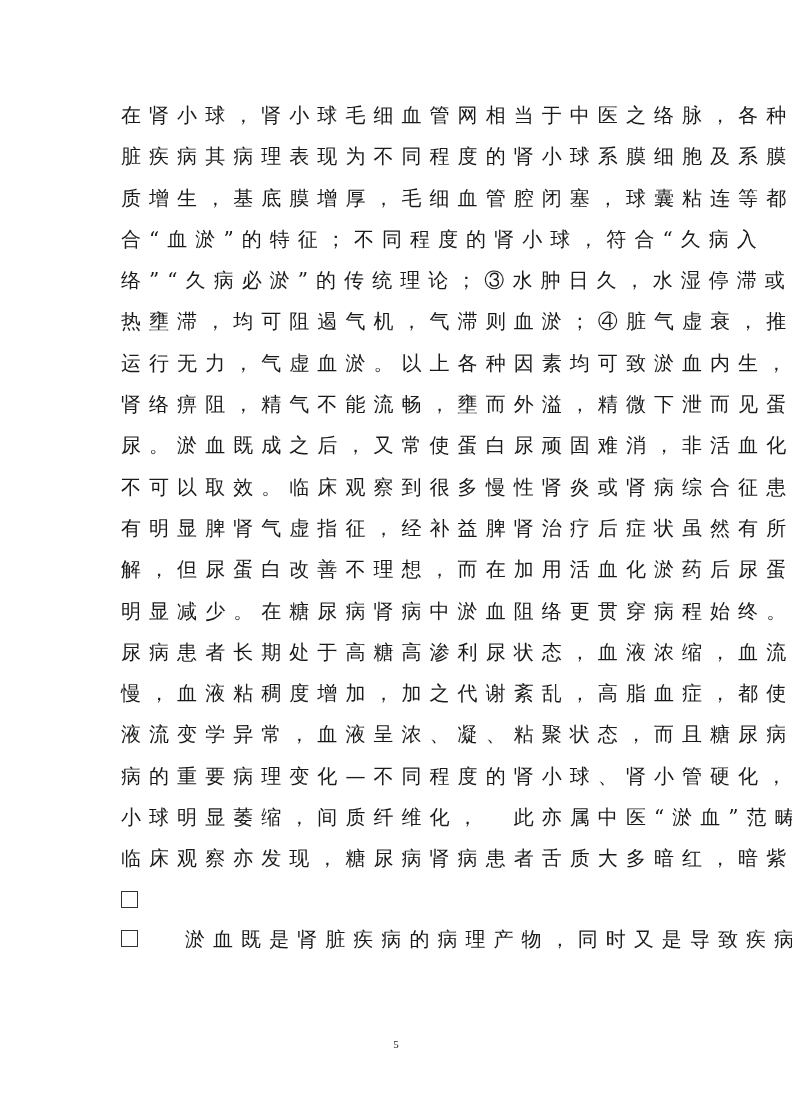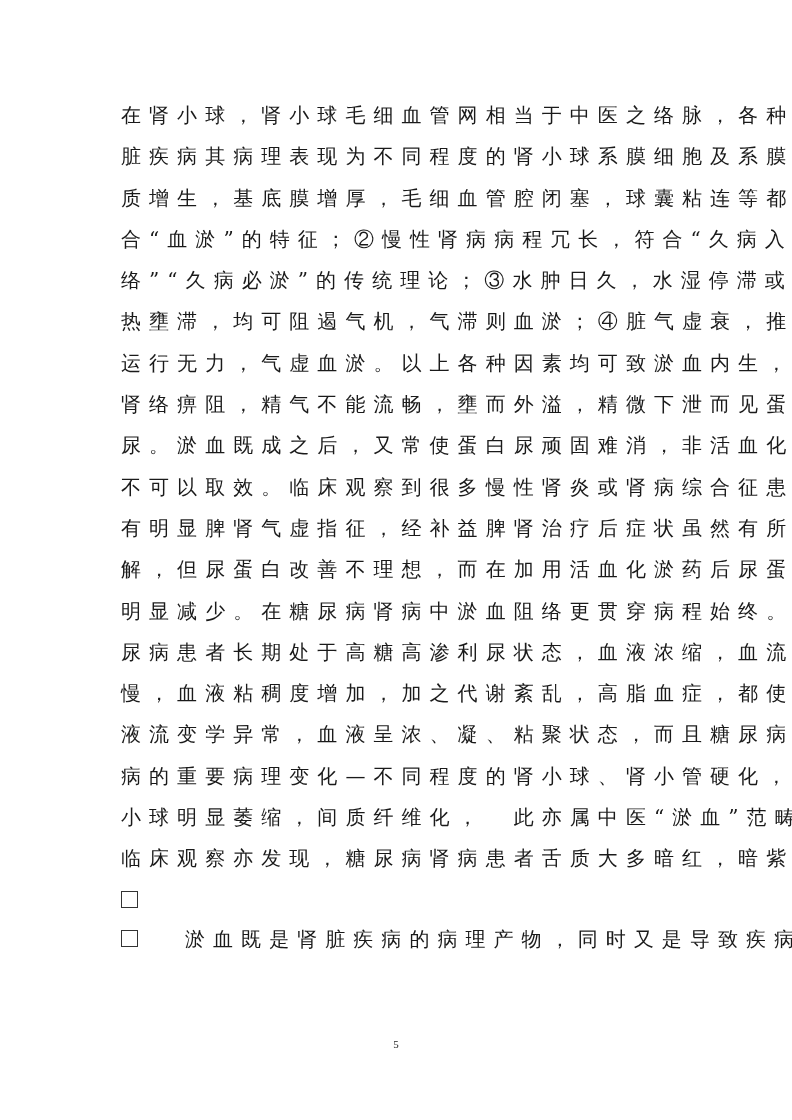--- a/index.html
+++ b/index.html
@@ -70,21 +70,21 @@
     }
   </style>
 </head>
 <body>
 
 <div class="page">
   <div class="lines">
     <div class="line">在肾小球，肾小球毛细血管网相当于中医之络脉，各种肾</div>
     <div class="line">脏疾病其病理表现为不同程度的肾小球系膜细胞及系膜基</div>
     <div class="line">质增生，基底膜增厚，毛细血管腔闭塞，球囊粘连等都符</div>
-    <div class="line">合“血淤”的特征；②慢性肾病病程冗长，符合“久病入</div>
+    <div class="line">合“血淤”的特征；不同程度的肾小球，符合“久病入</div>
     <div class="line">络”“久病必淤”的传统理论；③水肿日久，水湿停滞或湿</div>
     <div class="line">热壅滞，均可阻遏气机，气滞则血淤；④脏气虚衰，推血</div>
     <div class="line">运行无力，气虚血淤。以上各种因素均可致淤血内生，使</div>
     <div class="line">肾络痹阻，精气不能流畅，壅而外溢，精微下泄而见蛋白</div>
     <div class="line">尿。淤血既成之后，又常使蛋白尿顽固难消，非活血化淤</div>
     <div class="line">不可以取效。临床观察到很多慢性肾炎或肾病综合征患者</div>
     <div class="line">有明显脾肾气虚指征，经补益脾肾治疗后症状虽然有所缓</div>
     <div class="line">解，但尿蛋白改善不理想，而在加用活血化淤药后尿蛋白</div>
     <div class="line">明显减少。在糖尿病肾病中淤血阻络更贯穿病程始终。糖</div>
     <div class="line">尿病患者长期处于高糖高渗利尿状态，血液浓缩，血流缓</div>

